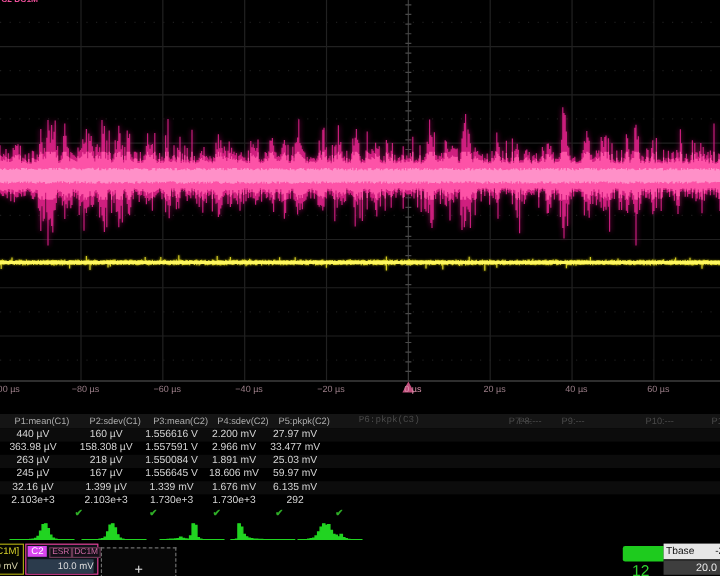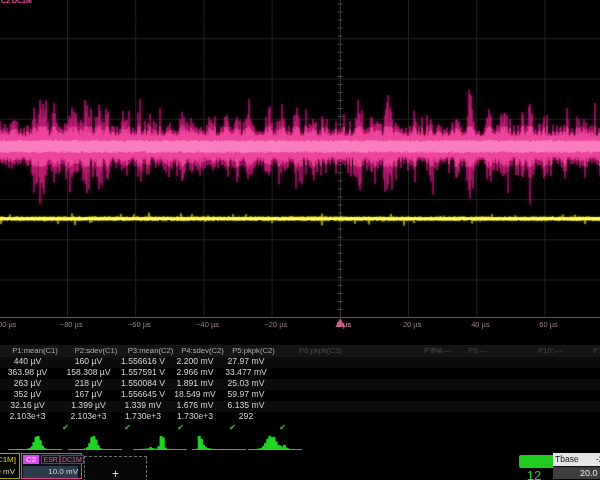--- a/index.html
+++ b/index.html
@@ -157,21 +157,21 @@
     <div class="rowband band-header"></div>
     <div class="rowband band-r1"></div>
     <div class="rowband band-r3"></div>
     <div class="rowband band-r5"></div>
     <div id="pcols">
         <div class="pcol softtxt" style="left: 0px; width: 56px;">
           <div class="hdr">P1:mean(C1)</div>
           <div class="val" style="top:20px">440 µV</div>
           <div class="val" style="top:31px">363.98 µV</div>
           <div class="val" style="top:42px">263 µV</div>
-          <div class="val" style="top:53px">352 µV</div>
+          <div class="val" style="top:53px">245 µV</div>
           <div class="val" style="top:64px">32.16 µV</div>
           <div class="val" style="top:75px">2.103e+3</div>
           <div class="check">✔</div>
         </div>
         <div class="pcol softtxt" style="left: 60px; width: 58px;">
           <div class="hdr">P2:sdev(C1)</div>
           <div class="val" style="top:20px">160 µV</div>
           <div class="val" style="top:31px">158.308 µV</div>
           <div class="val" style="top:42px">218 µV</div>
           <div class="val" style="top:53px">167 µV</div>
@@ -187,38 +187,38 @@
           <div class="val" style="top:53px">1.556645 V</div>
           <div class="val" style="top:64px">1.339 mV</div>
           <div class="val" style="top:75px">1.730e+3</div>
           <div class="check">✔</div>
         </div>
         <div class="pcol softtxt" style="left: 168px; width: 55px;">
           <div class="hdr">P4:sdev(C2)</div>
           <div class="val" style="top:20px">2.200 mV</div>
           <div class="val" style="top:31px">2.966 mV</div>
           <div class="val" style="top:42px">1.891 mV</div>
-          <div class="val" style="top:53px">18.549 mV</div>
+          <div class="val" style="top:53px">18.606 mV</div>
           <div class="val" style="top:64px">1.676 mV</div>
           <div class="val" style="top:75px">1.730e+3</div>
           <div class="check">✔</div>
         </div>
         <div class="pcol softtxt" style="left: 220px; width: 53px;">
           <div class="hdr">P5:pkpk(C2)</div>
           <div class="val" style="top:20px">27.97 mV</div>
           <div class="val" style="top:31px">33.477 mV</div>
           <div class="val" style="top:42px">25.03 mV</div>
           <div class="val" style="top:53px">59.97 mV</div>
           <div class="val" style="top:64px">6.135 mV</div>
           <div class="val" style="top:75px">292</div>
           <div class="check">✔</div>
         </div>
       </div>
     <div id="dimhdrs">
-        <div class="dimhdr softtxt" style="left: 299px;">P6:pkpk(C3)</div>
+        <div class="dimhdr softtxt" style="left: 299px; font-family: Liberation Mono, monospace;">P6:pkpk(C3)</div>
         <div class="dimhdr softtxt" style="left: 376px; padding-left: 48px;">P7:---</div>
         <div class="dimhdr softtxt" style="left: 432px;">P8:---</div>
         <div class="dimhdr softtxt" style="left: 468px;">P9:---</div>
         <div class="dimhdr softtxt" style="left: 538px;">P10:---</div>
         <div class="dimhdr softtxt" style="left: 593px;">P11:---</div>
       </div>
   </div>
 
   <svg class="histicon-svg" id="histsvg" width="600" height="20">
       <path d="M8 18L8.0 18.0L10.1 18.0L10.1 18.0L12.2 18.0L12.2 18.0L14.2 18.0L14.2 18.0L16.3 18.0L16.3 18.0L18.4 18.0L18.4 18.0L20.5 18.0L20.5 17.7L22.5 17.7L22.5 17.6L24.6 17.6L24.6 17.5L26.7 17.5L26.7 17.2L28.8 17.2L28.8 16.6L30.8 16.6L30.8 15.0L32.9 15.0L32.9 10.6L35.0 10.6L35.0 5.2L37.1 5.2L37.1 4.5L39.2 4.5L39.2 8.6L41.2 8.6L41.2 13.9L43.3 13.9L43.3 16.4L45.4 16.4L45.4 17.3L47.5 17.3L47.5 17.7L49.5 17.7L49.5 18.0L51.6 18.0L51.6 18.0L53.7 18.0L53.7 18.0L55.8 18.0L55.8 18.0L57.8 18.0L57.8 18.0L59.9 18.0L59.9 18.0L62.0 18.0L62 18Z" fill="#21d421" stroke="#21d421" stroke-width="1"></path>

